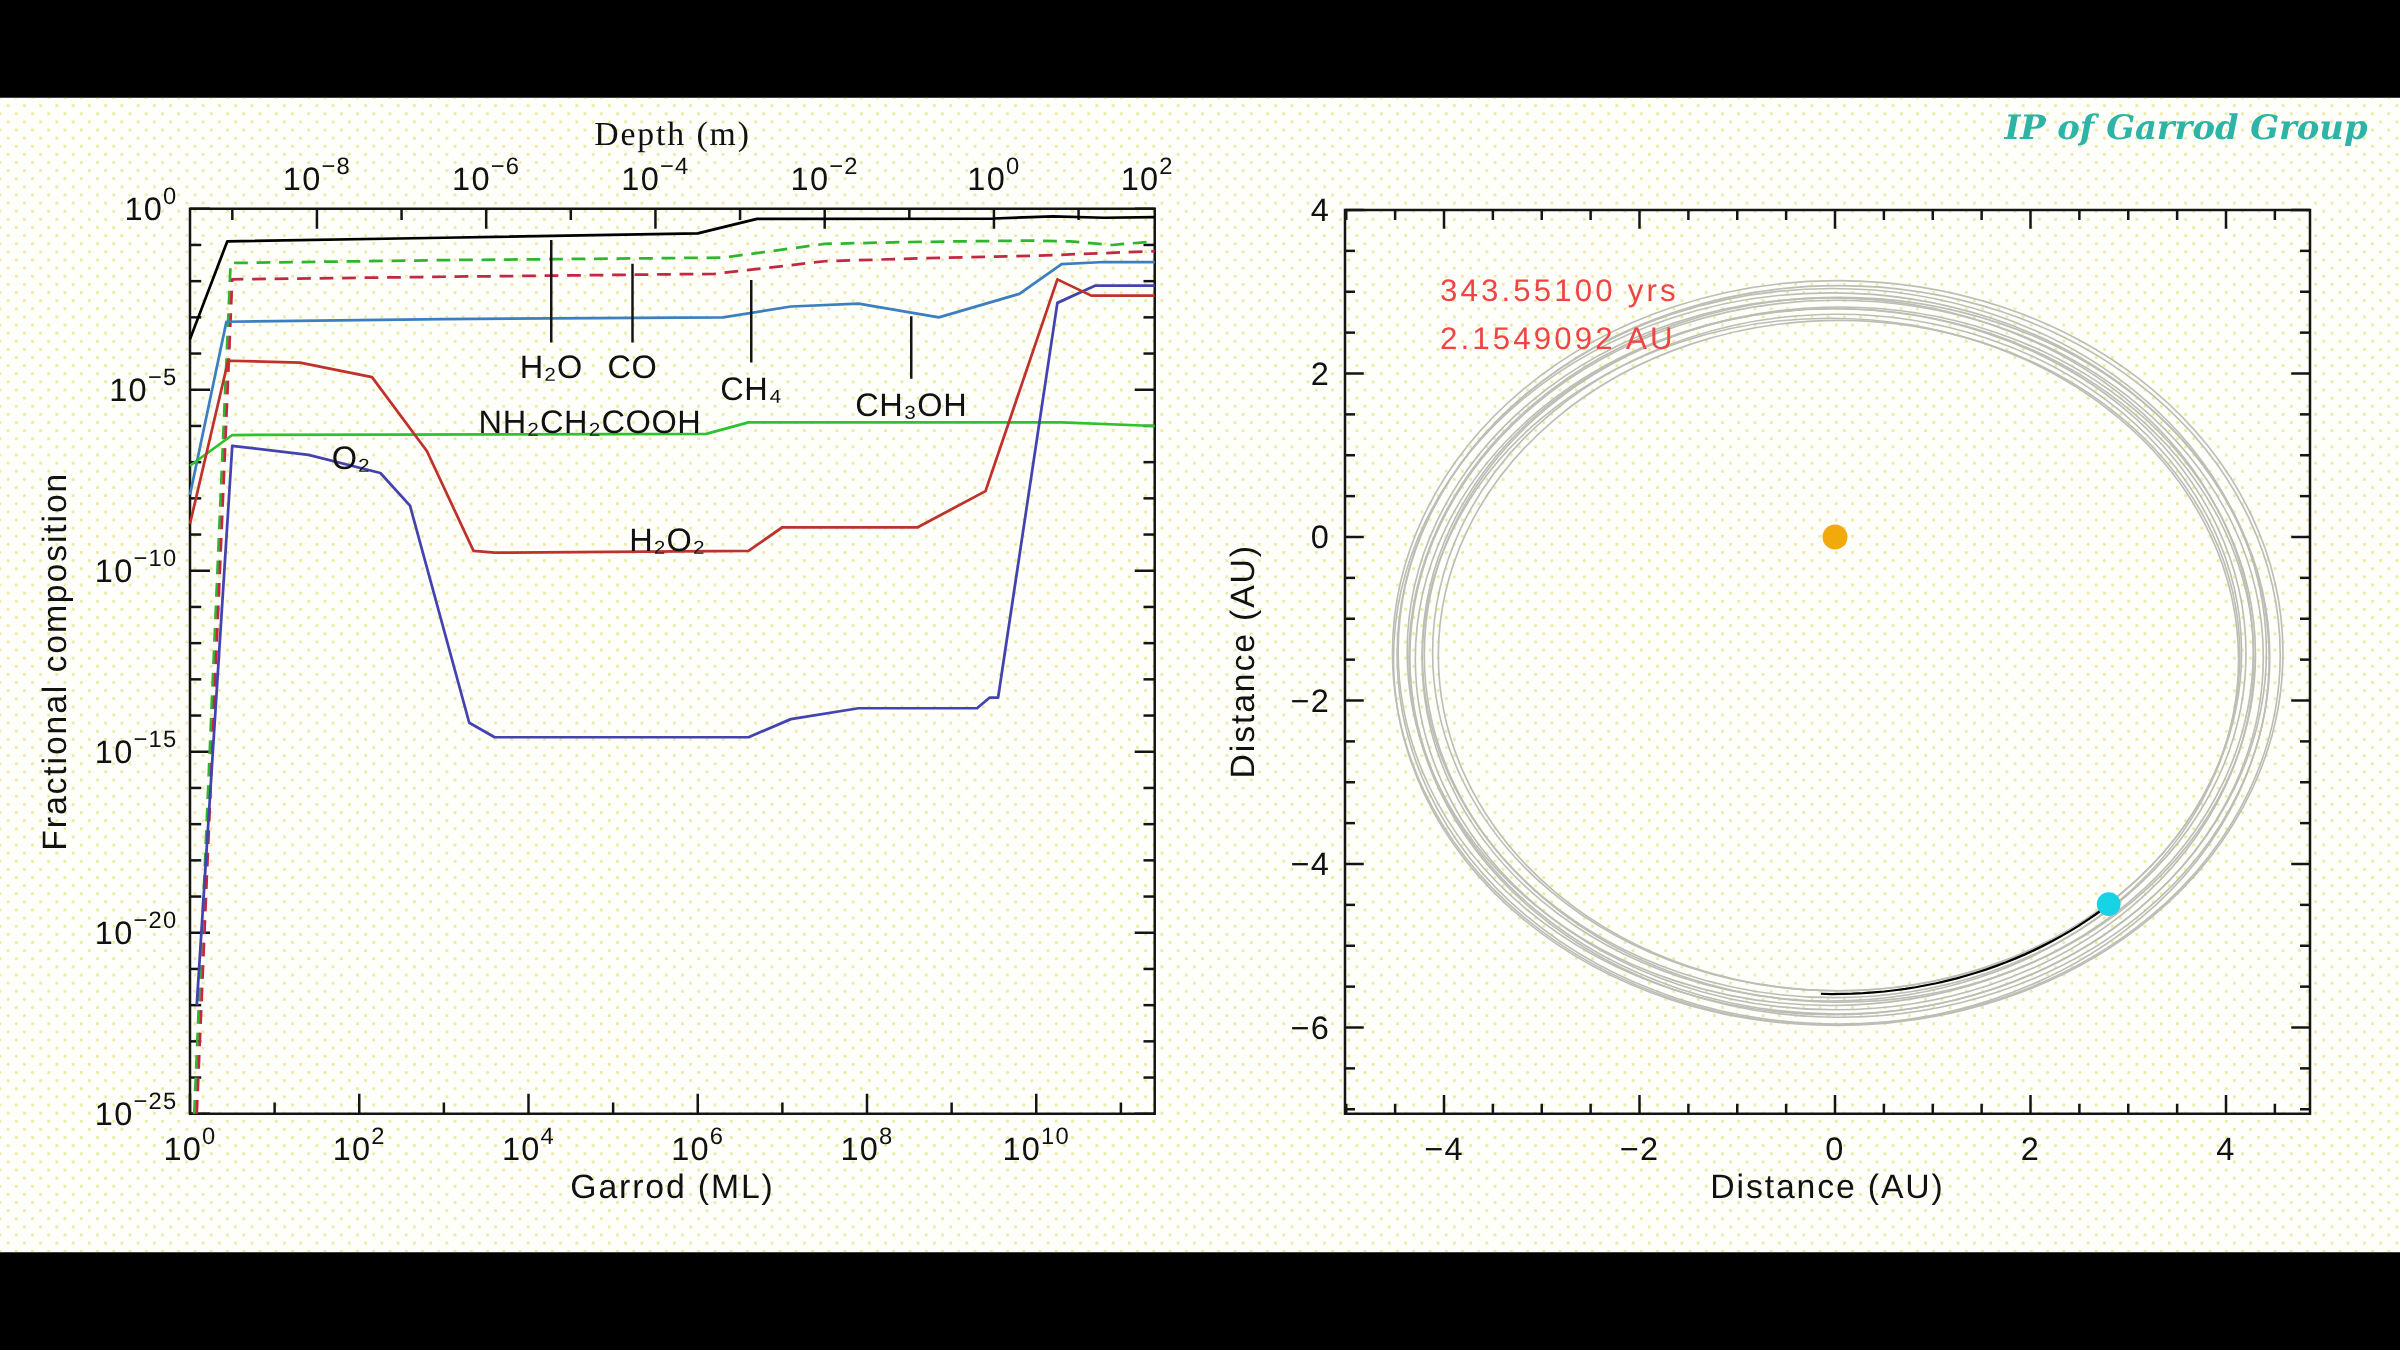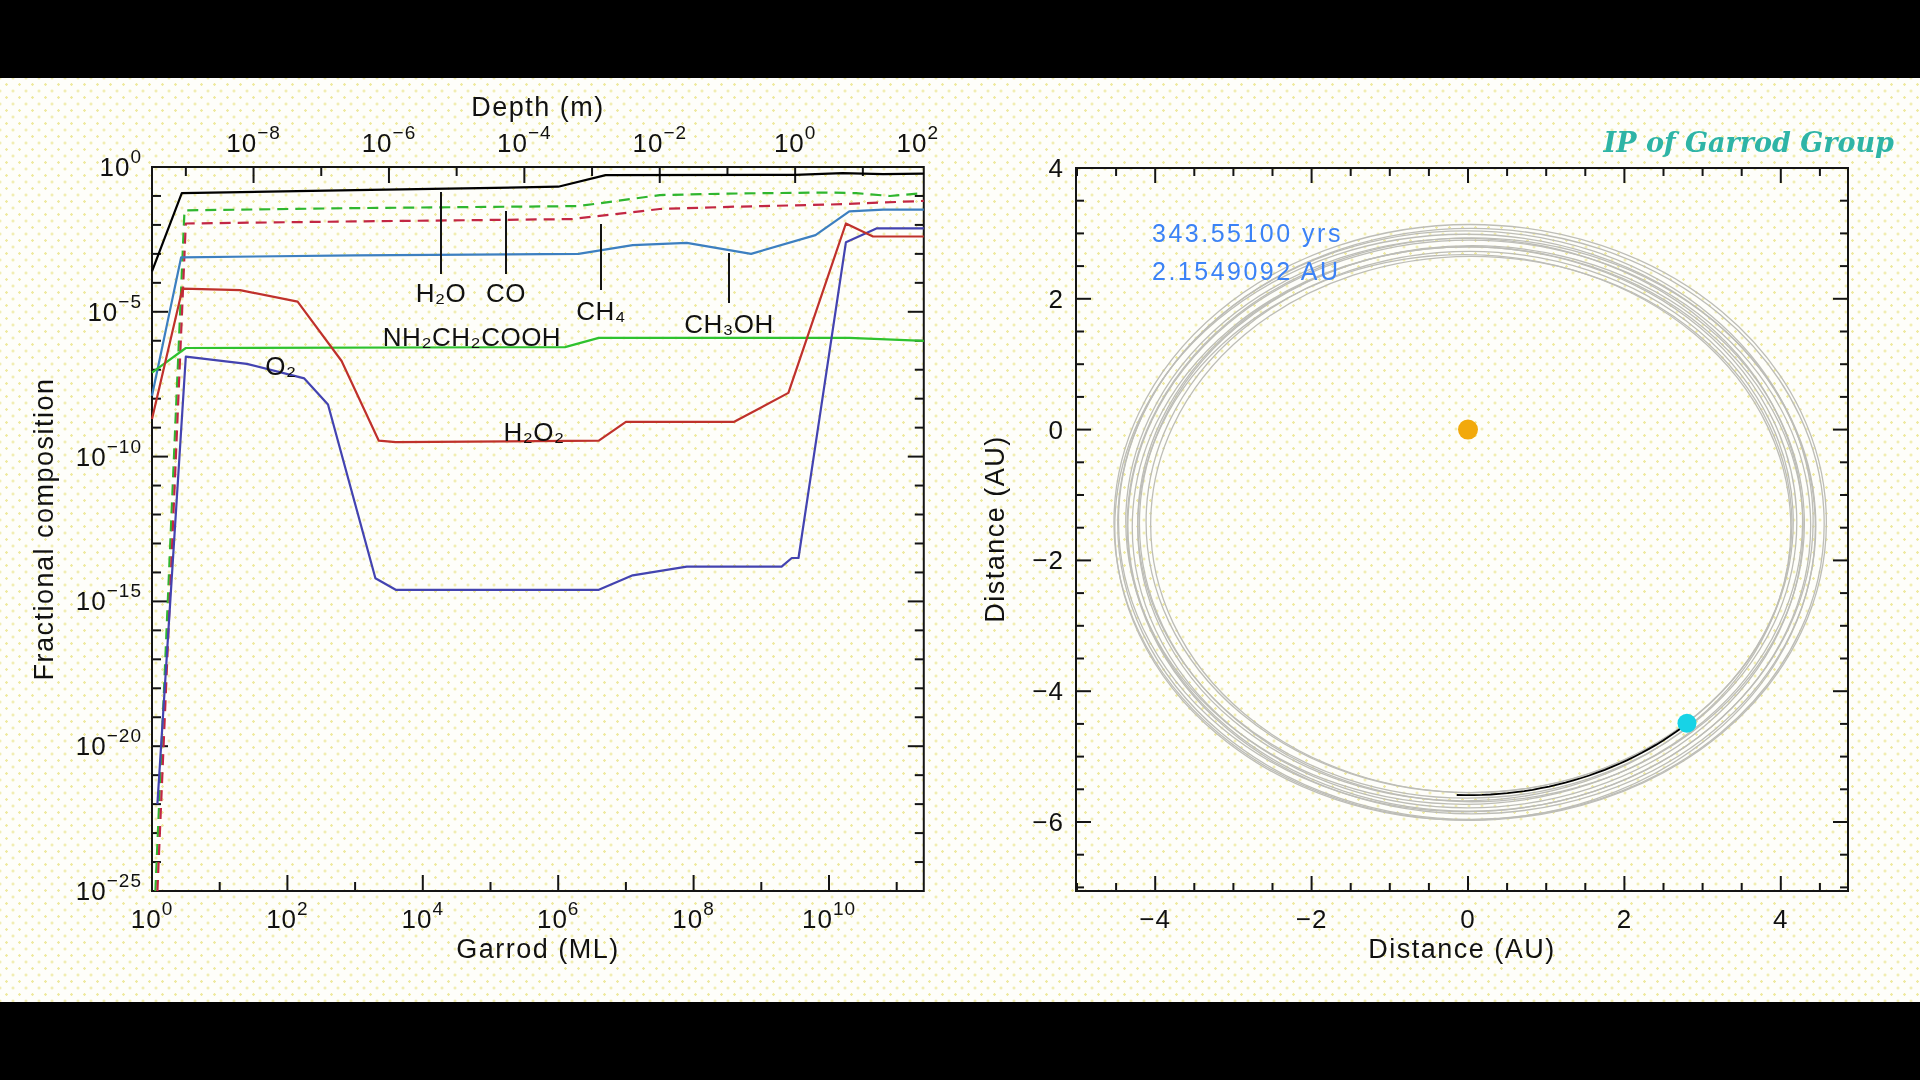--- a/index.html
+++ b/index.html
@@ -13,25 +13,25 @@
     background-color:#fefefa;
     background-image:
       radial-gradient(rgba(222,212,70,.50) 1px, transparent 1.5px),
       radial-gradient(rgba(222,212,70,.50) 1px, transparent 1.5px);
     background-size:13px 13px;
     background-position:0 0, 6.5px 6.5px;}
   #charts-canvas{position:absolute;left:0;top:0;width:1920px;height:1080px;}
   .axis-title{position:absolute;color:#111;font-size:27px;letter-spacing:1.5px;
     white-space:nowrap;transform:translateX(-50%);}
   .axis-title.vert{transform:translate(-50%,-50%) rotate(-90deg);}
-  #annotation-block{position:absolute;left:1152px;top:214px;color:#3b82f6;
+  #annotation-block{position:absolute;left:1152px;top:214px;color:#ef4444;
     font-size:25px;letter-spacing:2.5px;line-height:38px;white-space:nowrap;}
   #watermark{position:absolute;top:86px;right:26px;text-align:center;
     font-family:"DejaVu Serif", serif;font-style:italic;font-weight:bold;
-    font-size:27px;line-height:33px;color:#2eb4a6;white-space:nowrap;margin-top:40px;}
+    font-size:27px;line-height:33px;color:#2eb4a6;white-space:nowrap;}
   svg text{font-family:"Liberation Sans", sans-serif;fill:#111;}
   .ticklab{font-size:26px;letter-spacing:1px;}
   .ticksup{font-size:19px;}
 </style>
 </head>
 <body>
 
 <div id="stage">
   <div id="frame-bg"></div>
   <div id="bar-top" class="letterbox"></div>
@@ -263,21 +263,21 @@
         <ellipse cx="1465.8180156192686" cy="521.2870305908781" rx="347.30575000000005" ry="290.45775000000003" fill="none" stroke="#bdbdb7" stroke-width="1.3"></ellipse>
         <ellipse cx="1465.0636398651227" cy="527.1971407216529" rx="350.2708333333333" ry="292.9375" fill="none" stroke="#bdbdb7" stroke-width="1.3"></ellipse>
         <ellipse cx="1470.938652054027" cy="523.8856103884335" rx="353.23591666666664" ry="295.41725" fill="none" stroke="#bdbdb7" stroke-width="1.3"></ellipse>
         <ellipse cx="1470.1791018592542" cy="522.3882867671884" rx="356.20099999999996" ry="297.897" fill="none" stroke="#bdbdb7" stroke-width="1.3"></ellipse>
         <polyline points="1456.7,795.0 1465.2,795.2 1473.7,795.1 1482.1,794.9 1490.6,794.5 1499.0,793.9 1507.5,793.2 1515.9,792.2 1524.2,791.1 1532.5,789.8 1540.8,788.2 1549.1,786.6 1557.2,784.7 1565.4,782.7 1573.4,780.4 1581.4,778.0 1589.3,775.5 1597.1,772.7 1604.8,769.8 1612.5,766.7 1620.0,763.5 1627.4,760.1 1634.7,756.5 1641.9,752.8 1649.0,748.9 1656.0,744.9 1662.8,740.7 1669.5,736.3 1676.1,731.8 1682.5,727.2 1688.8,722.4" fill="none" stroke="#000000" stroke-width="1.8"></polyline>
         <circle cx="1468" cy="429.6" r="10" fill="#f2a90c"></circle>
         <circle cx="1686.96" cy="723.2460000000001" r="9.5" fill="#17d3e6"></circle>
       </g>
     </svg>
 
-  <div class="axis-title" style="left:538px;top:92px;">Depth (m)</div>
+  <div class="axis-title" style="left:538px;top:92px;font-family:Liberation Serif, serif;">Depth (m)</div>
   <div class="axis-title" style="left:538px;top:934px;">Garrod (ML)</div>
   <div class="axis-title vert" style="left:44px;top:529px;">Fractional composition</div>
   <div class="axis-title" style="left:1462px;top:934px;">Distance (AU)</div>
   <div class="axis-title vert" style="left:995px;top:529px;">Distance (AU)</div>
 
   <div id="annotation-block">
     <div>343.55100 yrs</div>
     <div>2.1549092 AU</div>
   </div>
 

